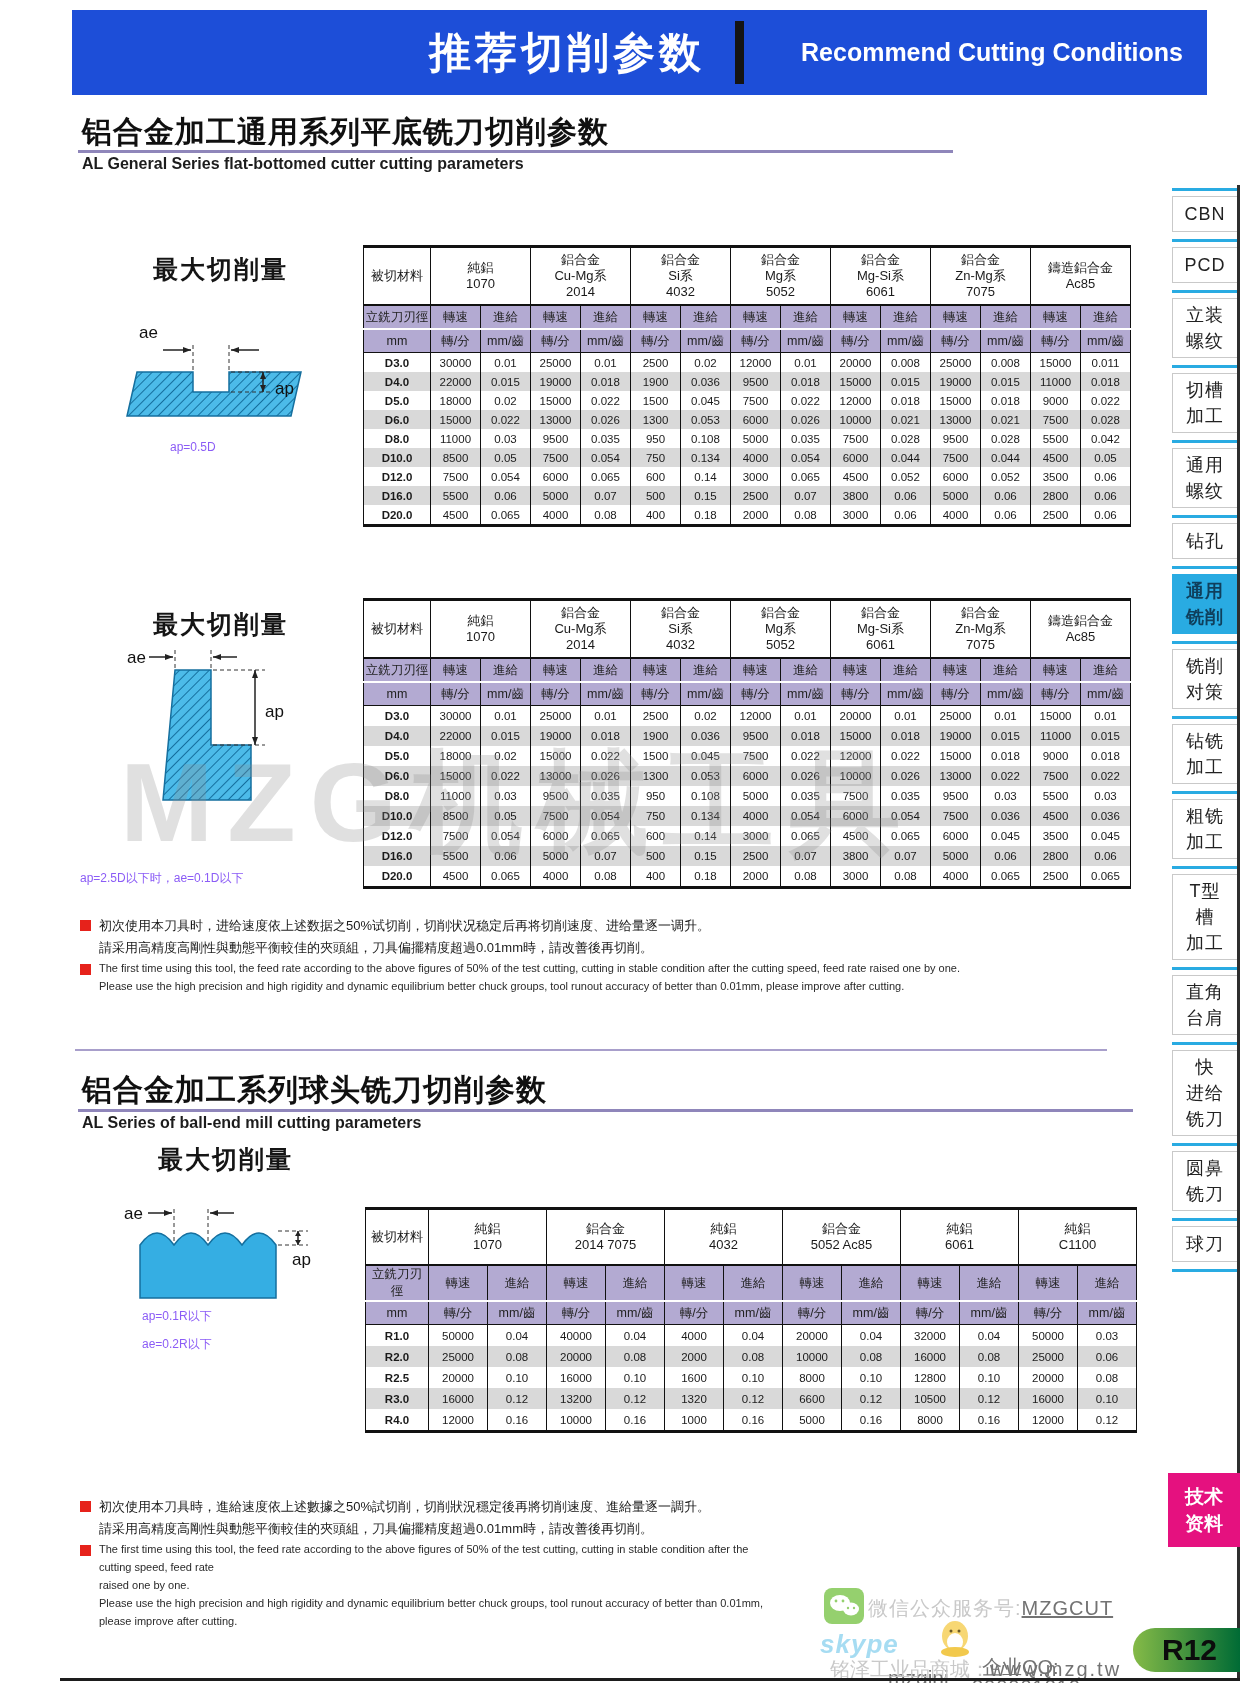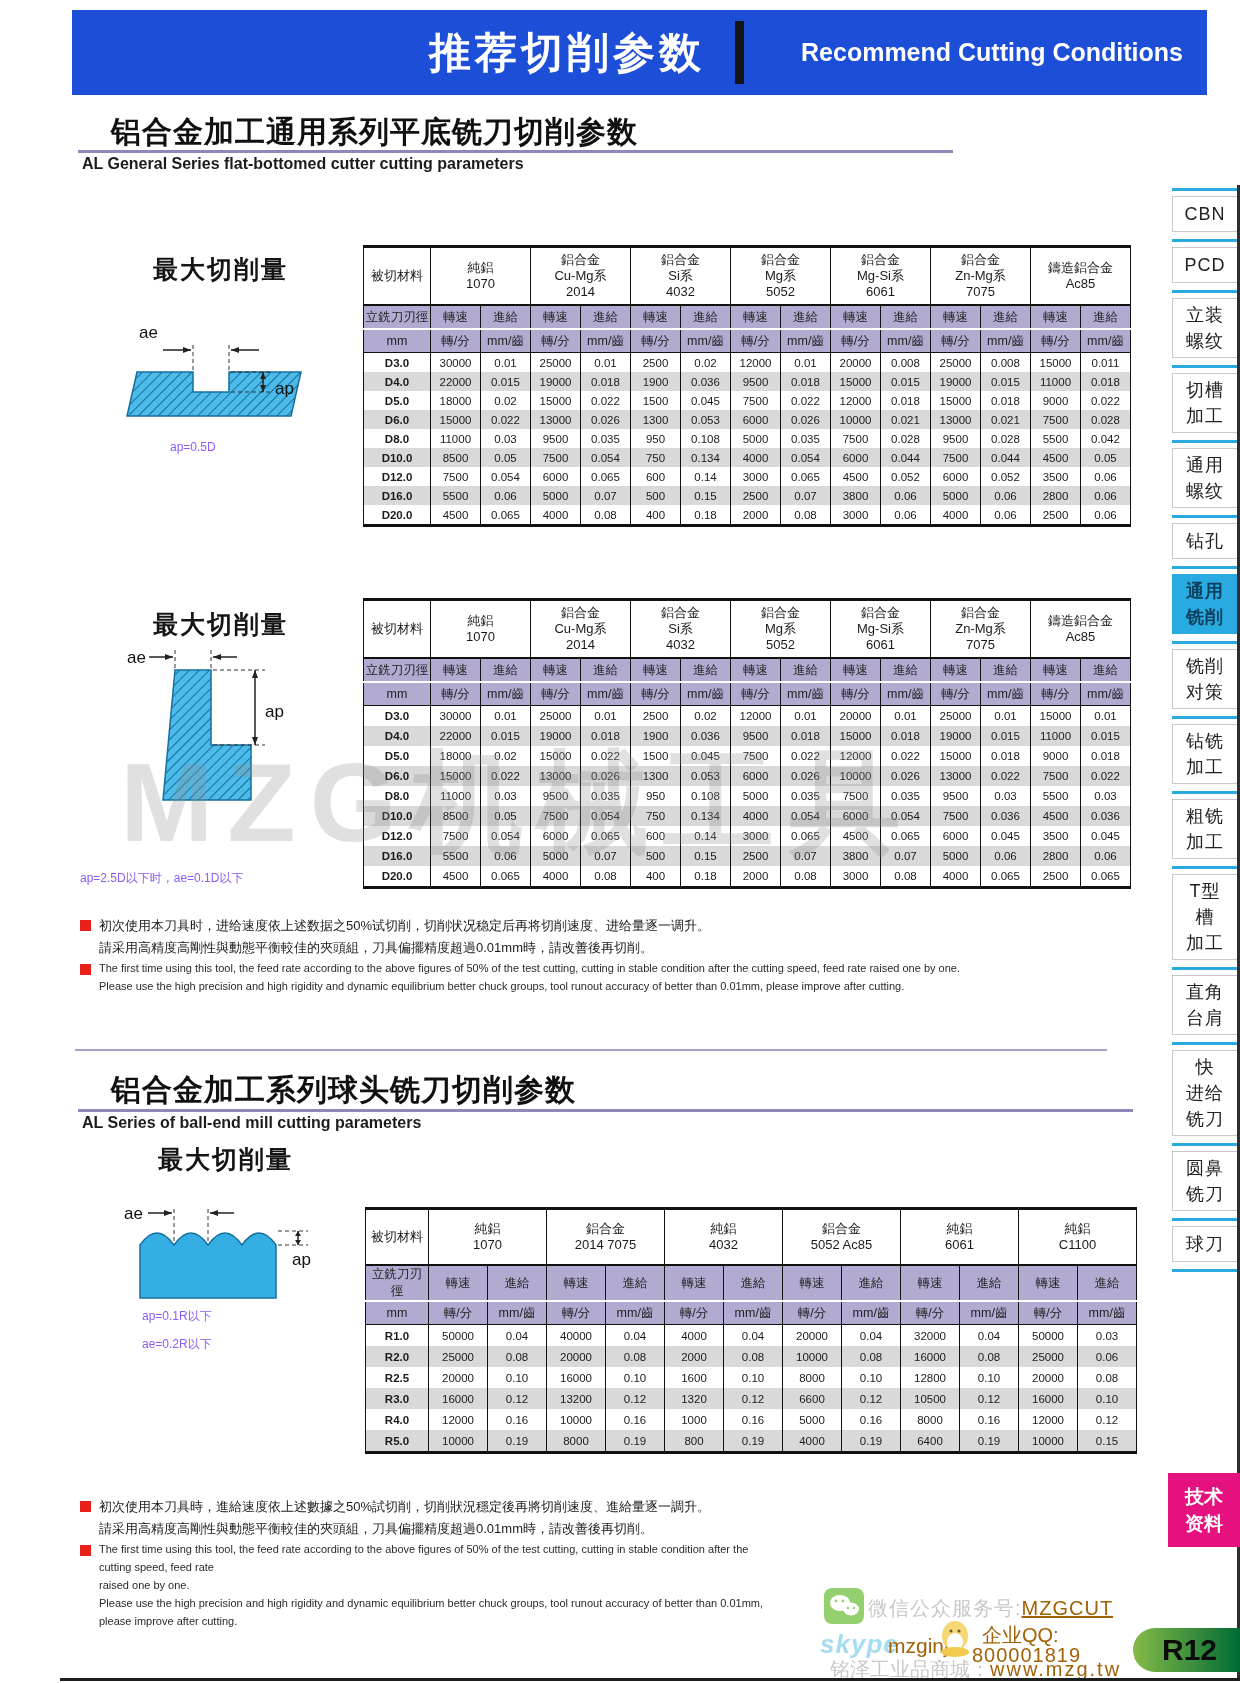--- a/index.html
+++ b/index.html
@@ -6,21 +6,21 @@
   #page{position:relative;width:1240px;height:1683px;background:#fff;overflow:hidden;
         font-family:"Liberation Sans", sans-serif;color:#111;}
   
   .redbar{position:absolute;left:72px;top:10px;width:1135px;height:85px;background:#1d4ed8;}
   .hdr-zh{position:absolute;left:305px;top:0;width:380px;height:85px;line-height:85px;text-align:center;
           color:#fff;font-size:42px;font-weight:bold;letter-spacing:4px;}
   .hdr-div{position:absolute;left:663px;top:11px;width:9px;height:63px;background:#141414;}
   .hdr-en{position:absolute;left:700px;top:0;width:440px;height:85px;line-height:85px;text-align:center;
           color:#fff;font-size:25px;font-weight:bold;}
   
-  .sec-title{position:absolute;font-size:30px;font-weight:bold;color:#101010;letter-spacing:1px;white-space:nowrap;margin-left:29px;}
+  .sec-title{position:absolute;font-size:30px;font-weight:bold;color:#101010;letter-spacing:1px;white-space:nowrap;}
   .sec-underline{position:absolute;height:3px;background:#8f86ba;}
   .sec-topline{position:absolute;height:2px;background:#a89fcb;}
   .sec-sub{position:absolute;font-size:16px;font-weight:bold;color:#1c1c1c;white-space:nowrap;}
   
   #sidebar{position:absolute;left:1172px;top:188px;width:66px;}
   .side-line{height:3px;background:#29abe2;margin:0 0 5px 0;}
   .side-box{border:1px solid #c9c9c9;background:#fff;margin:0 0 7px 0;text-align:center;
             font-size:18px;color:#222;padding:3px 0;cursor:pointer;}
   .side-box .side-ln{line-height:26px;height:26px;letter-spacing:1px;}
   .side-box.one .side-ln{line-height:28px;height:28px;}
@@ -58,21 +58,21 @@
   .note-line.en{font-size:11px;line-height:18px;color:#2a2a2a;}
   .note-line .bullet{flex:0 0 auto;width:11px;height:11px;background:#e6221b;margin:5px 8px 0 0;}
   .note-line.indent{padding-left:19px;}
   
   #watermark{position:absolute;left:120px;top:728px;z-index:3;font-size:112px;font-weight:bold;
              letter-spacing:14px;color:rgba(145,145,145,0.28);white-space:nowrap;pointer-events:none;}
   
   #techbox{position:absolute;left:1168px;top:1473px;width:72px;height:74px;background:#e5117f;
            color:#fff;font-size:19px;font-weight:bold;text-align:center;line-height:27px;padding-top:10px;box-sizing:border-box;}
   .ft-gray{color:#c9c9c9;}
-  .ft-pink{color:#a16207;}
+  .ft-pink{color:#737373;margin-top:32px;}
   #wechat-row{position:absolute;left:868px;top:1595px;font-size:20px;letter-spacing:1px;}
   #wechat-row .id{text-decoration:underline;}
   #skype-word{position:absolute;left:820px;top:1629px;font-size:26px;font-weight:bold;font-style:italic;
               color:#a6dcf2;letter-spacing:1px;}
   #skype-id{position:absolute;left:888px;top:1634px;font-size:21px;}
   #qq-label{position:absolute;left:982px;top:1622px;font-size:20px;}
   #qq-number{position:absolute;left:972px;top:1644px;font-size:20px;letter-spacing:1px;}
   #mall-row{position:absolute;left:830px;top:1656px;font-size:20px;}
   #mall-url{letter-spacing:2px;}
   #r12{position:absolute;left:1133px;top:1628px;width:107px;height:44px;
@@ -834,35 +834,20 @@
             <td class="">0.16</td>
             <td class="">1000</td>
             <td class="">0.16</td>
             <td class="">5000</td>
             <td class="">0.16</td>
             <td class="">8000</td>
             <td class="">0.16</td>
             <td class="">12000</td>
             <td class="">0.12</td>
           </tr>
-          <tr class="drow alt">
-            <td class="lab dlab">R5.0</td>
-            <td class="">10000</td>
-            <td class="">0.19</td>
-            <td class="">8000</td>
-            <td class="">0.19</td>
-            <td class="">800</td>
-            <td class="">0.19</td>
-            <td class="">4000</td>
-            <td class="">0.19</td>
-            <td class="">6400</td>
-            <td class="">0.19</td>
-            <td class="">10000</td>
-            <td class="">0.15</td>
-          </tr>
         </tbody>
       </table>
     </div>
 
   <div class="diag-cap" style="left:153px;top:608px;">最大切削量</div>
   <svg class="dsvg" style="left:115px;top:645px;" width="200" height="175" viewBox="0 0 200 175">
     <defs>
       <pattern id="h2" width="7" height="7" patternUnits="userSpaceOnUse" patternTransform="rotate(45)">
         <rect width="7" height="7" fill="#4cbbe9"></rect>
           <line x1="0" y1="0" x2="0" y2="7" stroke="#156f9e" stroke-width="2"></line>

